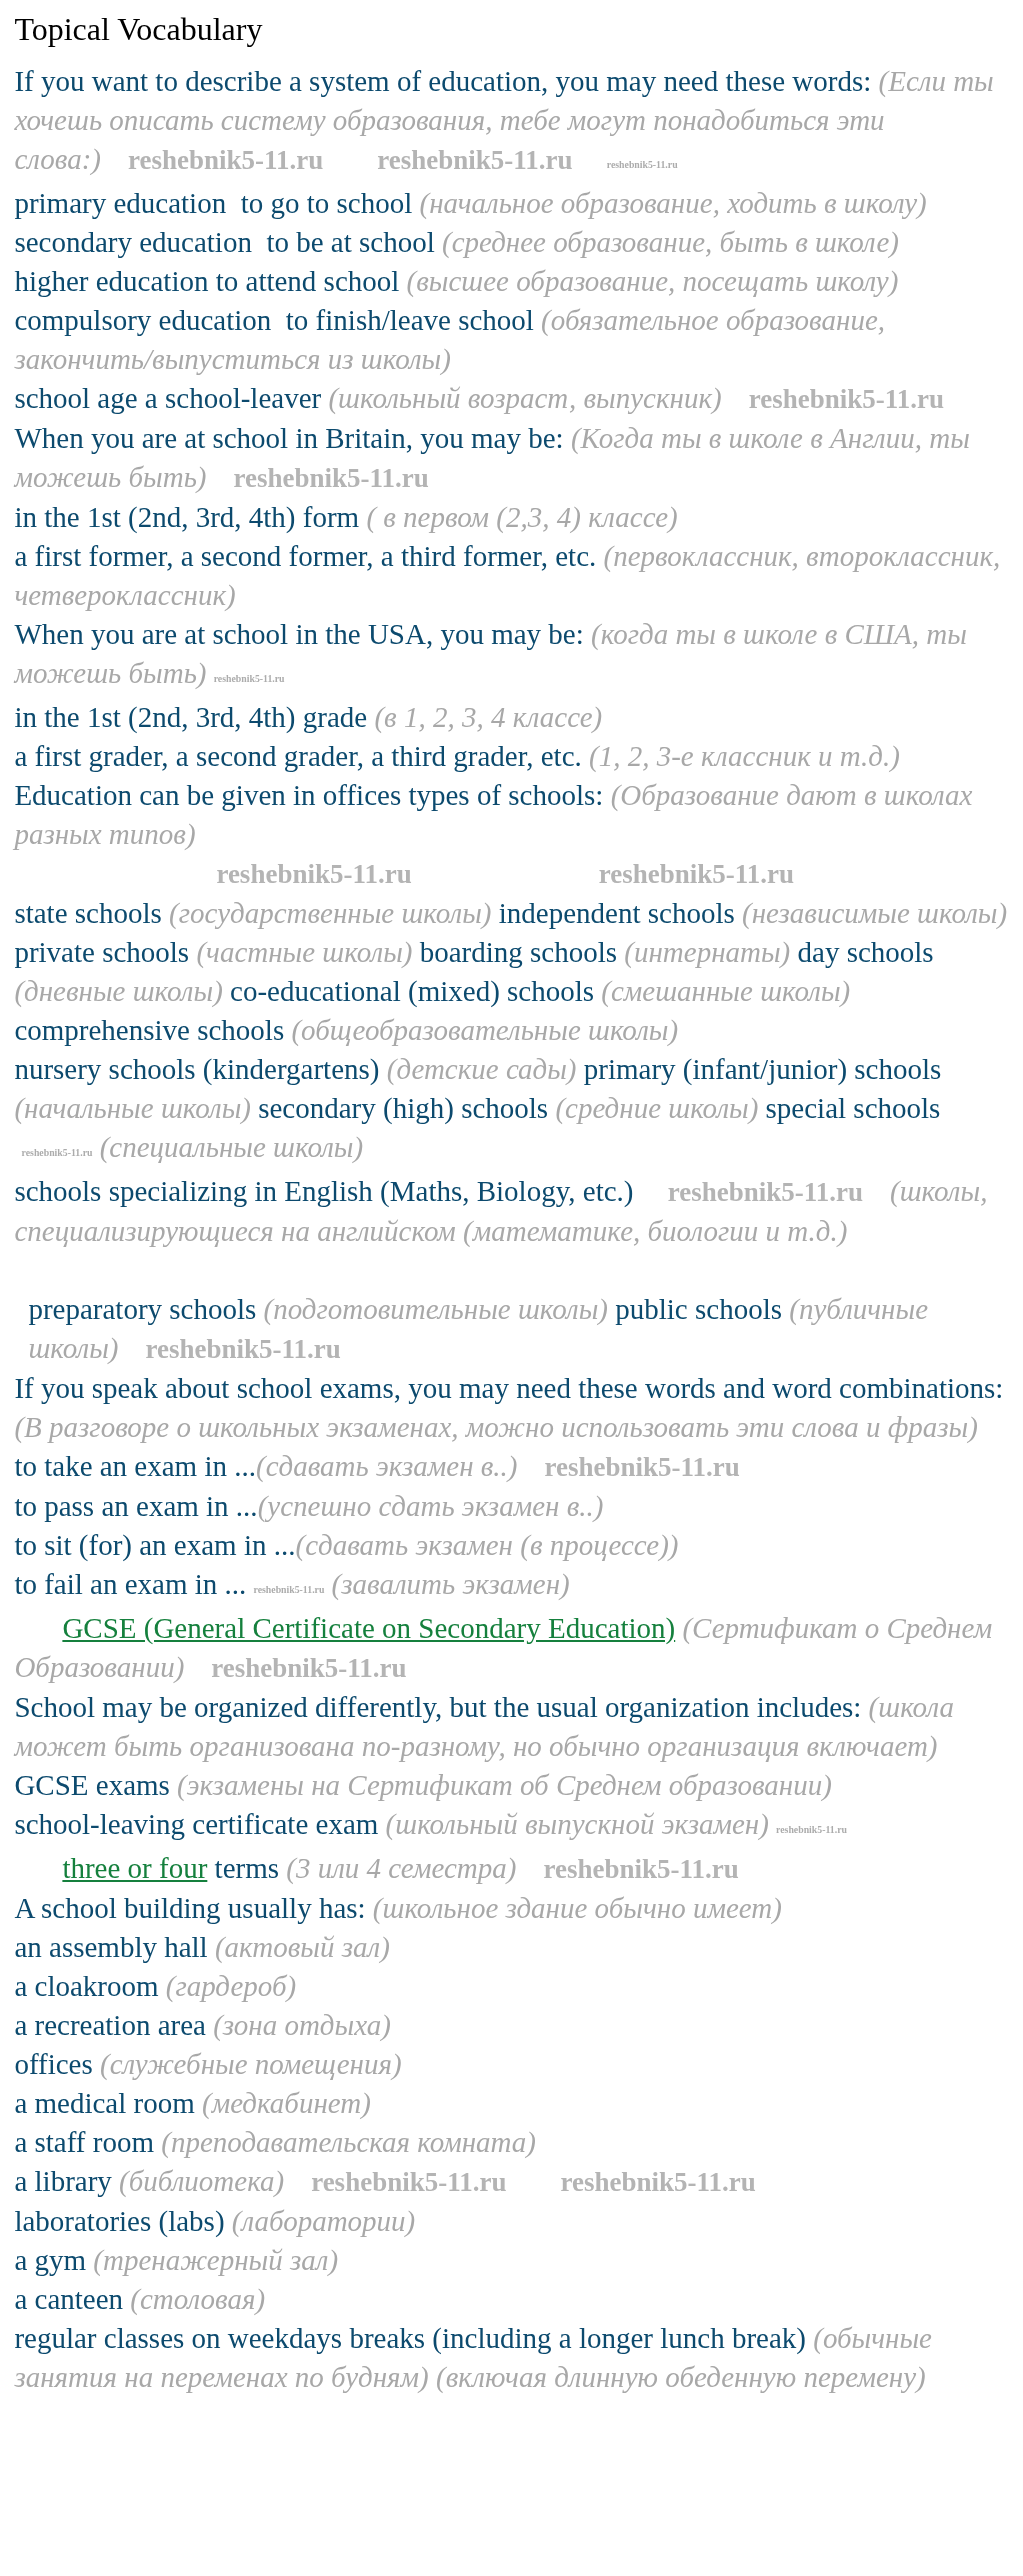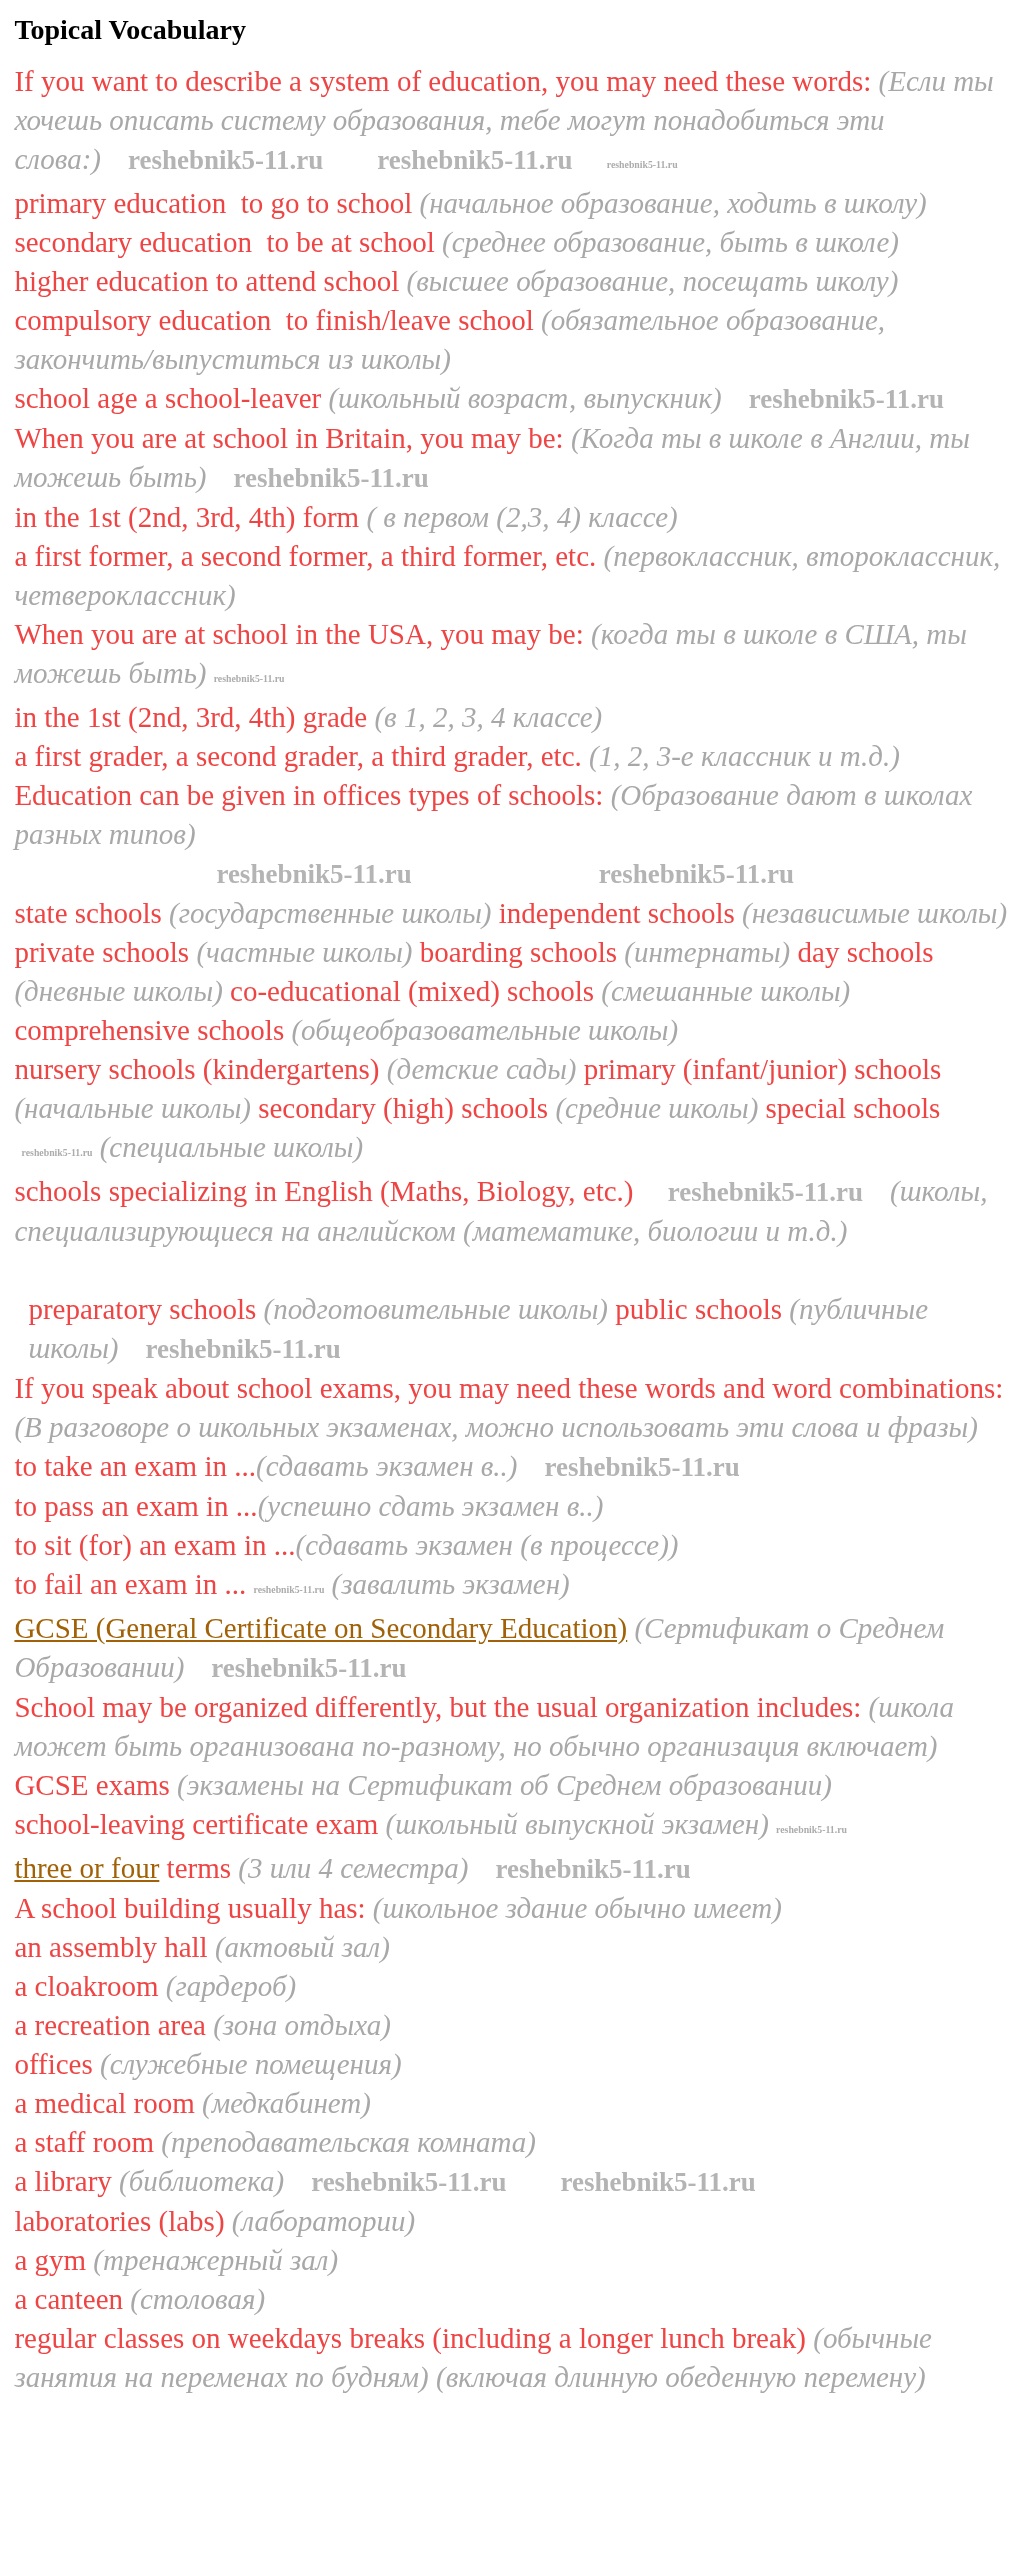--- a/index.html
+++ b/index.html
@@ -7,26 +7,26 @@
     width:1024px;
     min-height:2928px;
     box-sizing:border-box;
     padding:7.2px 13.4px 41px 14.4px;
     font-family:"Liberation Serif", serif;
     font-size:29px;
     line-height:39px;
     color:#000;
     background:#ffffff;
   }
-  .doc-title{font-size:28px;font-weight:bold;margin:3.1px 0 12.4px 0;line-height:39px;}
+  .doc-title{font-size:32px;font-weight:normal;margin:3.1px 0 12.4px 0;line-height:39px;}
   .para{margin:0;}
   .gap-top{margin-top:39px;margin-left:14px;}
   .run{white-space:pre-wrap;}
-  .run.en{color:#ef4444;}
-  .run.enu{color:#a16207;text-decoration:underline;}
+  .run.en{color:#0c4a6e;}
+  .run.enu{color:#15803d;text-decoration:underline;margin-left:48px;}
   .run.ru{color:#a8a8a8;font-style:italic;}
   .run.wm{color:#b4b4b4;font-weight:bold;font-style:normal;font-size:27px;margin:0 27px;white-space:nowrap;}
   .run.wmsm{color:#acacac;font-weight:bold;font-style:normal;font-size:9.8px;margin:0 7.2px;white-space:nowrap;vertical-align:1px;}
   .wm-row{padding-left:175px;}
   .wm-row .run.wm + .run.wm{margin-left:160px;}
 </style>
 </head>
 <body>
 
 <div class="page">

